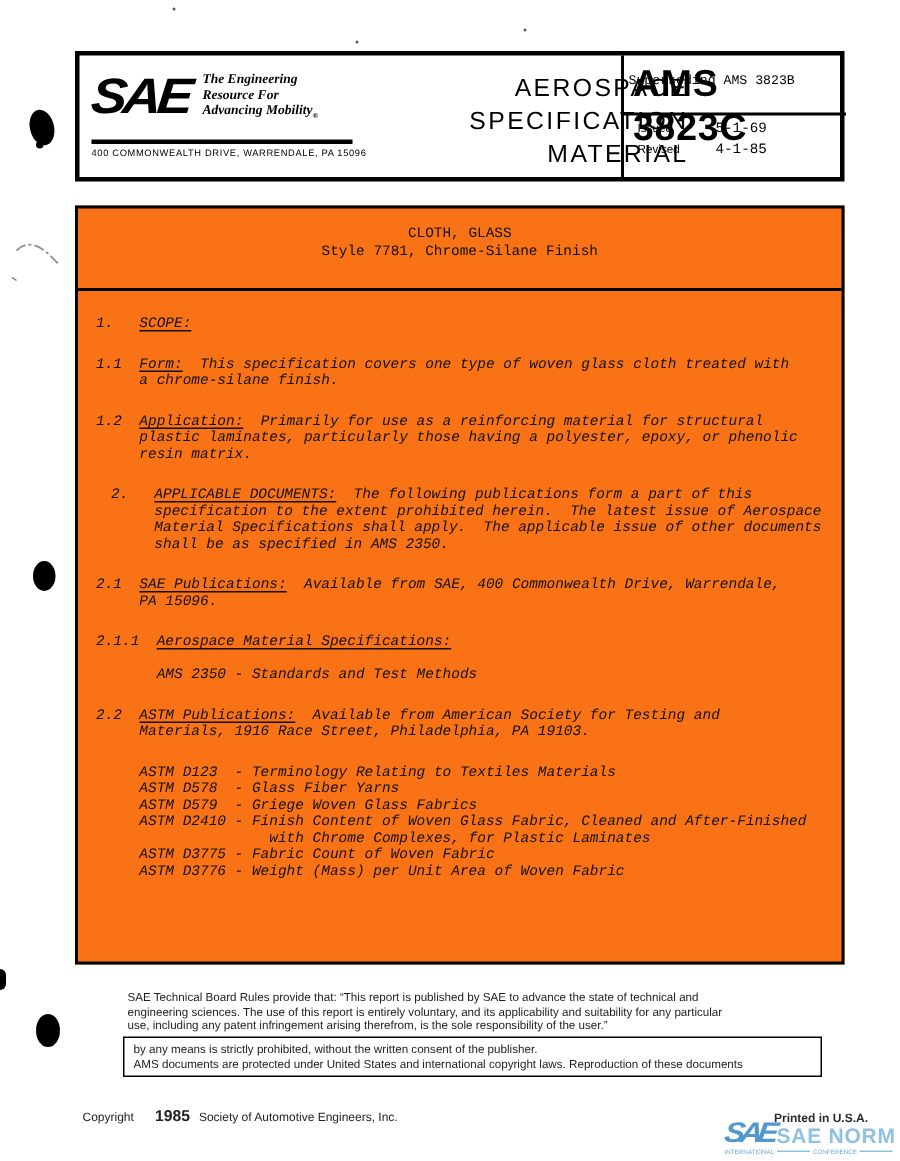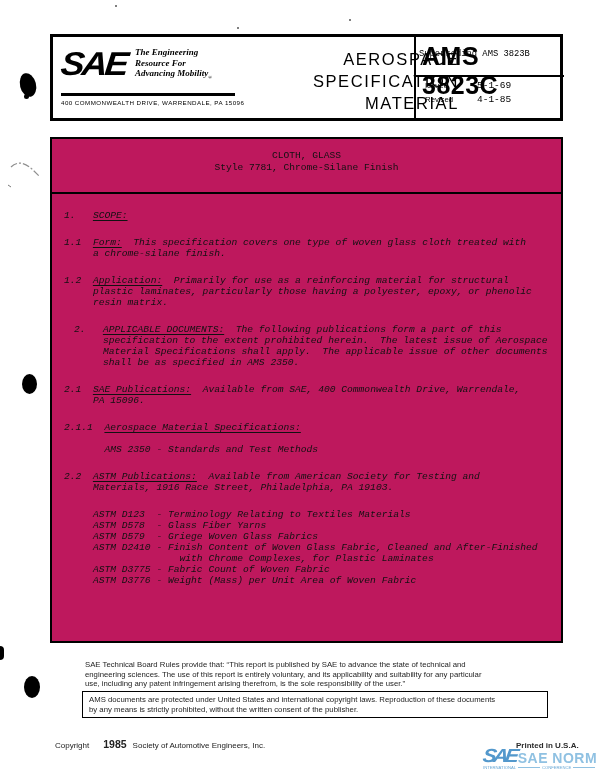--- a/index.html
+++ b/index.html
@@ -22,21 +22,21 @@
   .ams-number{position:absolute;left:369px;top:5px;font-size:25px;font-weight:bold;
               letter-spacing:0.5px;color:#000;}
   .superseding{position:absolute;left:366px;top:12px;font-family:"Liberation Mono","DejaVu Sans Mono",monospace;
                font-size:8.8px;color:#000;}
   .ams-rule{position:absolute;left:361px;top:38px;width:150px;height:2px;background:#000;}
   .meta-row{position:absolute;left:372px;font-size:7.8px;color:#000;width:130px;}
   .meta-row .date{position:absolute;left:52px;top:-1px;
                   font-family:"Liberation Mono","DejaVu Sans Mono",monospace;font-size:9.5px;}
   
   .main-box{position:absolute;left:50px;top:137px;width:513px;height:506px;
-            border:2px solid #000;box-sizing:border-box;background:#be185d;}
+            border:2px solid #000;box-sizing:border-box;background:#f97316;}
   .title-block{position:absolute;left:0;top:11px;width:100%;text-align:center;
                font-family:"Liberation Mono","DejaVu Sans Mono",monospace;
                font-size:9.6px;line-height:11.5px;color:#111;}
   .title-divider{position:absolute;left:0;top:53px;width:100%;height:2px;background:#000;}
   .body-text{position:absolute;left:12px;top:71px;font-family:"Liberation Mono","DejaVu Sans Mono",monospace;
              font-size:9.65px;line-height:11px;color:#111;font-style:italic;}
   .bline{white-space:pre;}
   .u{text-decoration:underline;text-underline-offset:1.5px;}
   
   .board-rules{position:absolute;left:85px;top:660px;width:458px;font-size:7.75px;
@@ -158,22 +158,22 @@
         </div>
       </div>
   </div>
 
   <div class="board-rules" id="board-rules">
       <div>SAE Technical Board Rules provide that: “This report is published by SAE to advance the state of technical and</div>
       <div>engineering sciences. The use of this report is entirely voluntary, and its applicability and suitability for any particular</div>
       <div>use, including any patent infringement arising therefrom, is the sole responsibility of the user.”</div>
     </div>
   <div class="copyright-box" id="copyright-box">
+      <div>by any means is strictly prohibited, without the written consent of the publisher.</div>
       <div>AMS documents are protected under United States and international copyright laws. Reproduction of these documents</div>
-      <div>by any means is strictly prohibited, without the written consent of the publisher.</div>
     </div>
   <div class="copyright-line">
     <span>Copyright</span><span class="cw-year">1985</span><span>Society of Automotive Engineers, Inc.</span>
   </div>
   <div class="printed">Printed in U.S.A.</div>
 
   <div class="watermark">
     <span class="wm-sae">SAE</span><span class="wm-norm">SAE NORM</span>
     <div class="wm-sub">
       <span>INTERNATIONAL</span>

